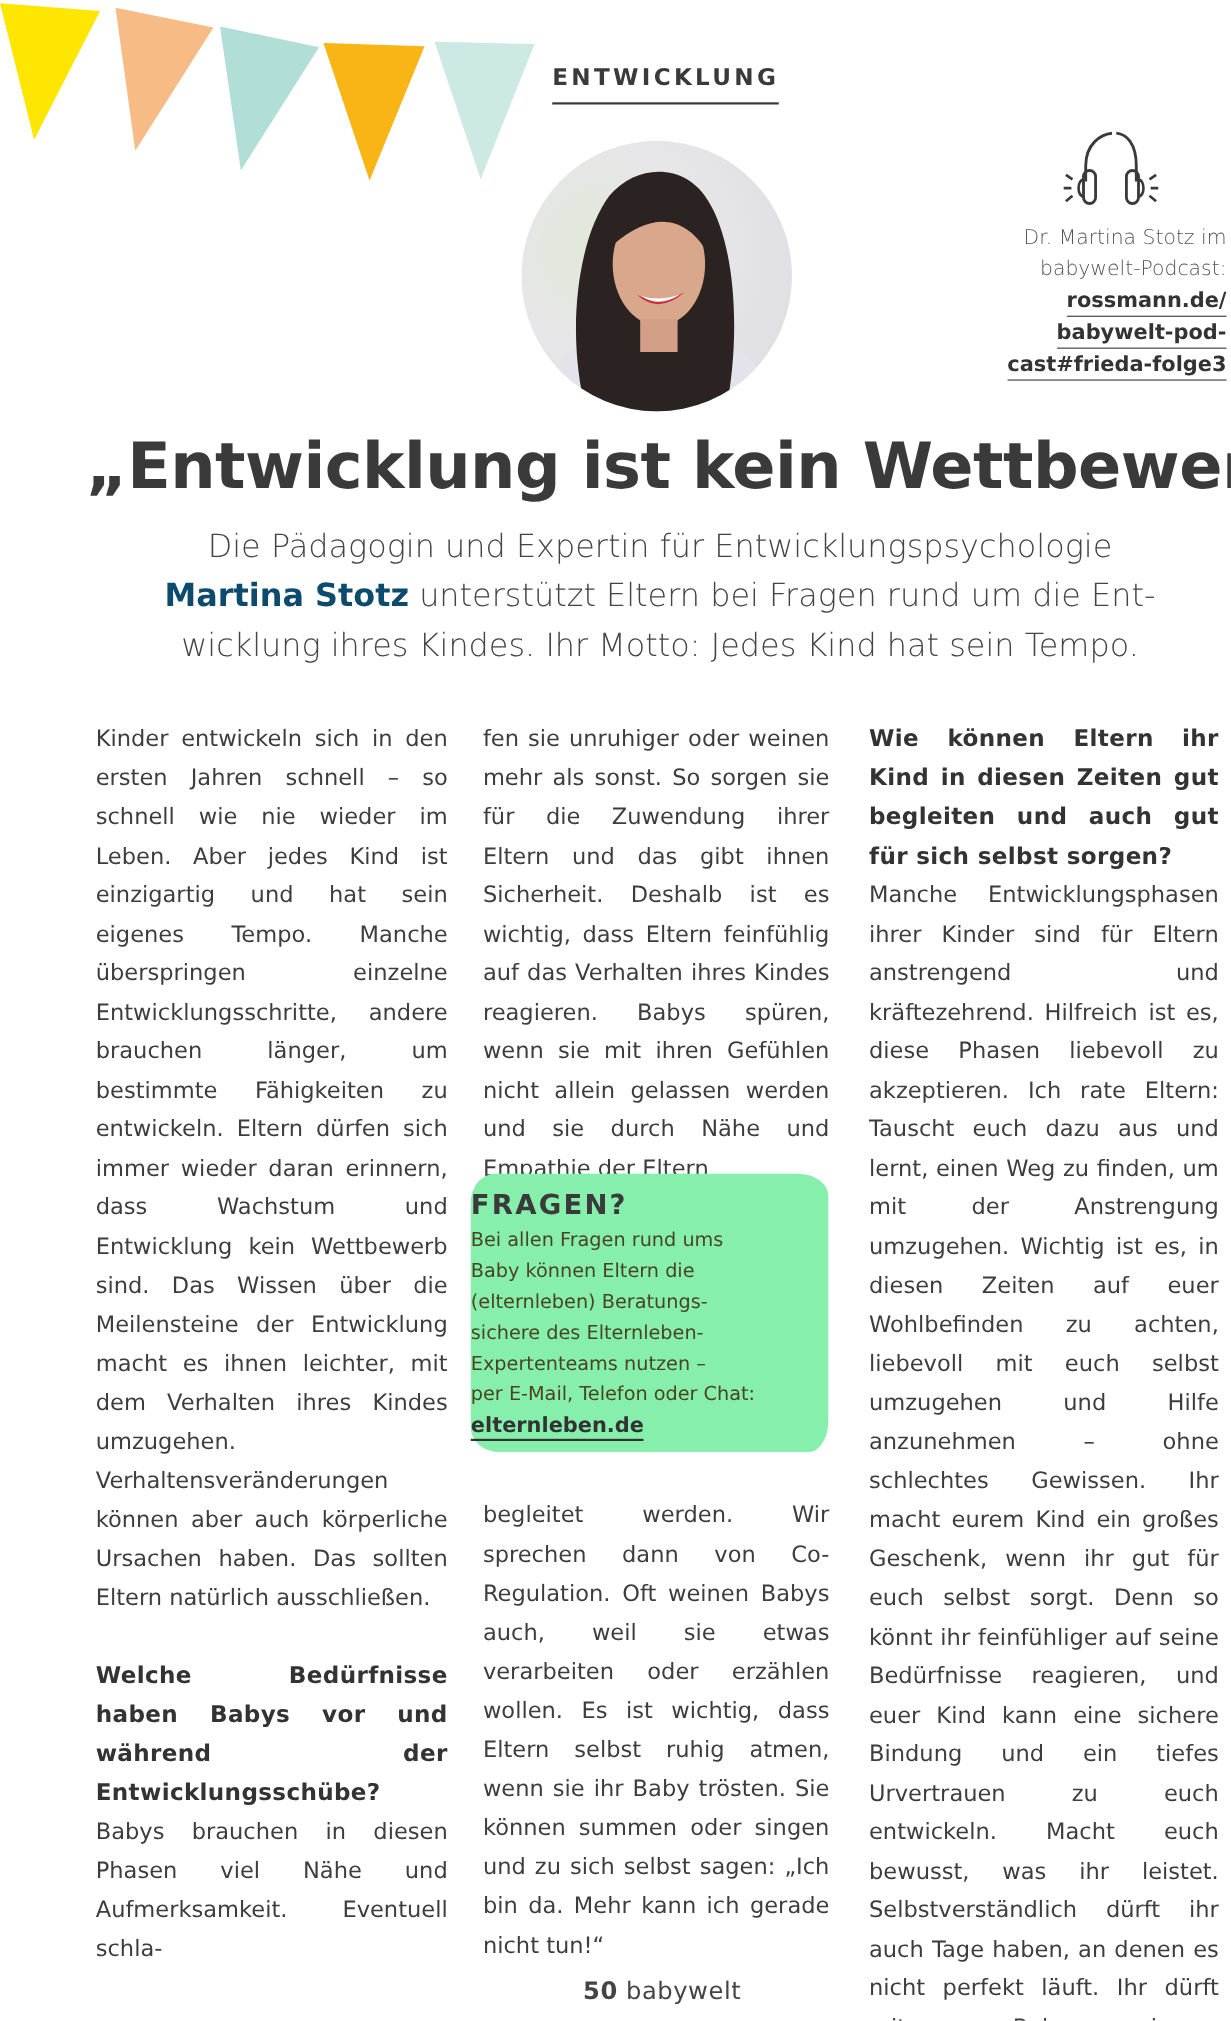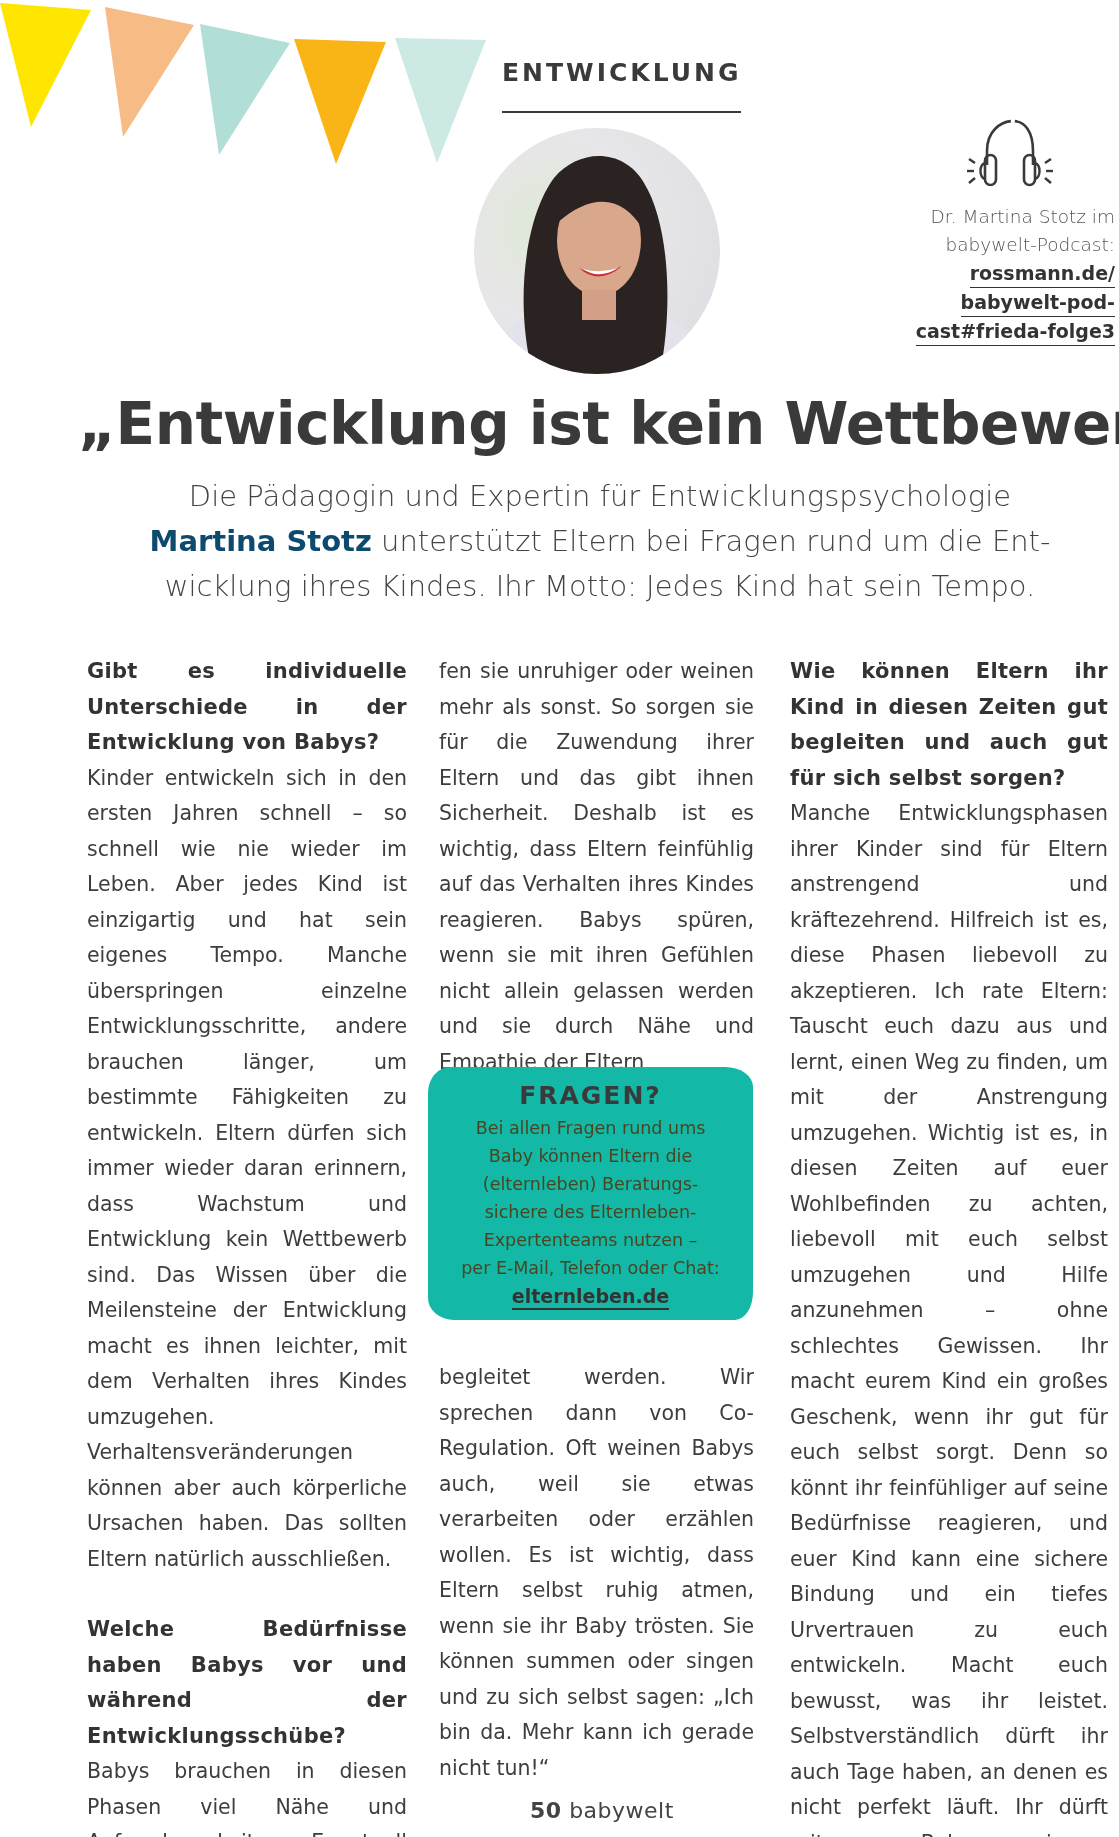--- a/index.html
+++ b/index.html
@@ -1,39 +1,39 @@
 <!DOCTYPE html>
 <html><head>
 <meta charset="utf-8">
 <style>
   html, body { margin:0; padding:0; background:#ffffff; }
   body { width:1119px; height:1837px; position:relative; overflow:hidden;
          font-family:"DejaVu Sans", sans-serif; color:#3a3a3a; }
   .flag { position:absolute; }
-  .kicker { position:absolute; left:502px; top:58px; font-size:25px; font-weight:bold;
-            letter-spacing:3px; color:#3a3a3a; padding-bottom:24px; border-bottom:2px solid #3a3a3a;
+  .kicker { position:absolute; left:502px; top:58px; font-size:21px; font-weight:bold;
+            letter-spacing:3px; color:#3a3a3a; padding-bottom:11px; border-bottom:2px solid #3a3a3a;
             font-family:"DejaVu Sans", sans-serif; }
   .portrait { position:absolute; left:474px; top:128px; width:246px; height:246px; border-radius:50%;
               overflow:hidden; background:radial-gradient(circle at 30% 40%, #dfe9d6 0%, #e7e6e8 40%, #dcdbe0 100%); }
   .podcast { position:absolute; left:905px; top:205px; width:210px; text-align:right; }
   .podcast .lead { font-size:18.5px; line-height:28px; color:#555; font-weight:300; display:block; }
   .podcast .link { font-size:19px; line-height:28px; font-weight:bold; color:#333; display:inline-block;
                    border-bottom:1.5px solid #333; text-decoration:none; }
   .headline { position:absolute; left:78px; top:390px; width:1040px; font-size:58px; font-weight:bold;
               color:#3a3a3a; letter-spacing:-0.5px; white-space:nowrap; font-family:"DejaVu Sans", sans-serif; }
   .intro { position:absolute; left:120px; top:474px; width:960px; text-align:center; font-size:29px;
            line-height:45px; color:#444; font-weight:300; }
   .intro b { font-weight:bold; color:#0c4a6e; }
   .col { position:absolute; width:320px; font-size:20.5px; line-height:35.5px; color:#3d3d3d;
          text-align:justify; hyphens:manual; }
   .col p { margin:0; }
   .col h3 { margin:0; font-size:21px; line-height:35.5px; font-weight:bold; color:#333; text-align:justify; letter-spacing:0.3px; }
   .col .gap { height:35px; }
-  .fragen { position:absolute; left:428px; top:1067px; width:325px; height:253px; background:#14b8a6;
-            border-radius:22px 28px 18px 26px / 26px 20px 28px 22px; text-align:center; color:#3a3a2a; }
+  .fragen { position:absolute; left:428px; top:1067px; width:325px; height:253px; background:#86efac;
+            border-radius:22px 28px 18px 26px / 26px 20px 28px 22px; text-align:left; color:#3a3a2a; }
   .fragen h4 { margin:14px 0 4px 0; font-size:25px; font-weight:bold; letter-spacing:2px; color:#3a3a3a; }
   .fragen p { margin:0; font-size:17.5px; line-height:28px; color:#4a4520; }
   .fragen .fl { font-size:19px; font-weight:bold; color:#333; border-bottom:2px solid #333; display:inline-block; line-height:24px; margin-top:2px; }
   .footer { position:absolute; left:530px; top:1798px; font-size:22px; color:#444; letter-spacing:0.5px; }
   .footer b { font-weight:bold; }
 </style>
 </head>
 <body>
 
 <svg class="flag" style="left:0;top:0" width="500" height="180" viewBox="0 0 500 180">
@@ -81,21 +81,20 @@
 
 <h1 class="headline" style="margin:0">„Entwicklung ist kein Wettbewerb"</h1>
 
 <div class="intro">
   <div>Die Pädagogin und Expertin für Entwicklungspsychologie</div>
   <div><b>Martina Stotz</b><span> unterstützt Eltern bei Fragen rund um die Ent-</span></div>
   <div>wicklung ihres Kindes. Ihr Motto: Jedes Kind hat sein Tempo.</div>
 </div>
 
 <div class="col" style="left:87px; top:654px;">
-  <h3>Gibt es individuelle Unterschiede in der Entwicklung von Babys?</h3>
   <p>Kinder entwickeln sich in den ersten Jahren schnell – so schnell wie nie wieder im Leben. Aber jedes Kind ist einzigartig und hat sein eigenes Tempo. Manche überspringen einzelne Entwicklungsschritte, andere brauchen länger, um bestimmte Fähigkeiten zu entwickeln. Eltern dürfen sich immer wieder daran erinnern, dass Wachstum und Entwicklung kein Wettbewerb sind. Das Wissen über die Meilensteine der Entwicklung macht es ihnen leichter, mit dem Verhalten ihres Kindes umzugehen. Verhaltensveränderungen können aber auch körperliche Ursachen haben. Das sollten Eltern natürlich ausschließen.</p>
   <div class="gap"></div>
   <h3>Welche Bedürfnisse haben Babys vor und während der Entwicklungsschübe?</h3>
   <p>Babys brauchen in diesen Phasen viel Nähe und Aufmerksamkeit. Eventuell schla-</p>
 </div>
 
 <div class="col" style="left:439px; top:654px; width:315px;">
   <p>fen sie unruhiger oder weinen mehr als sonst. So sorgen sie für die Zuwendung ihrer Eltern und das gibt ihnen Sicherheit. Deshalb ist es wichtig, dass Eltern feinfühlig auf das Verhalten ihres Kindes reagieren. Babys spüren, wenn sie mit ihren Gefühlen nicht allein gelassen werden und sie durch Nähe und Empathie der Eltern</p>
 </div>
 

